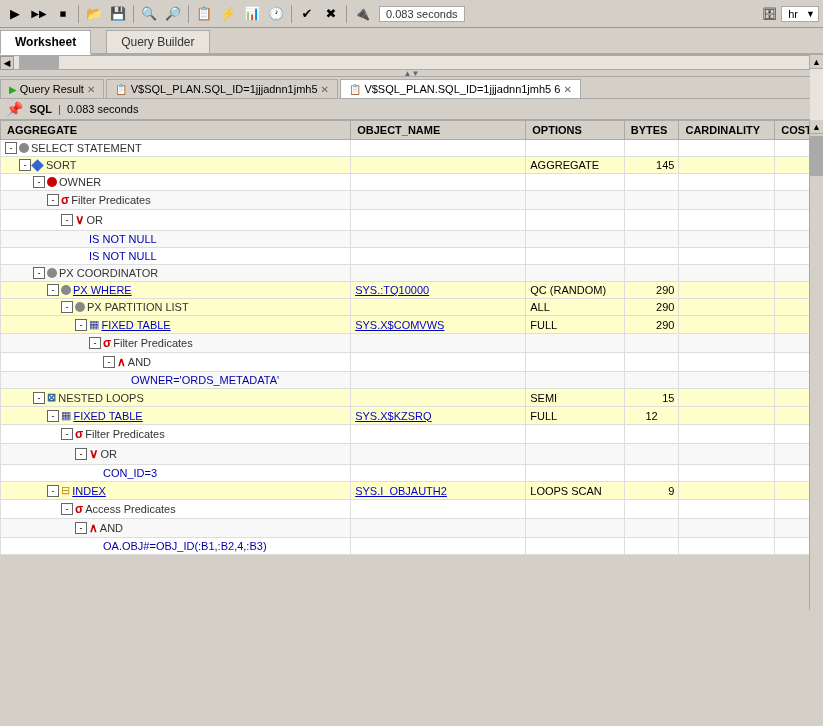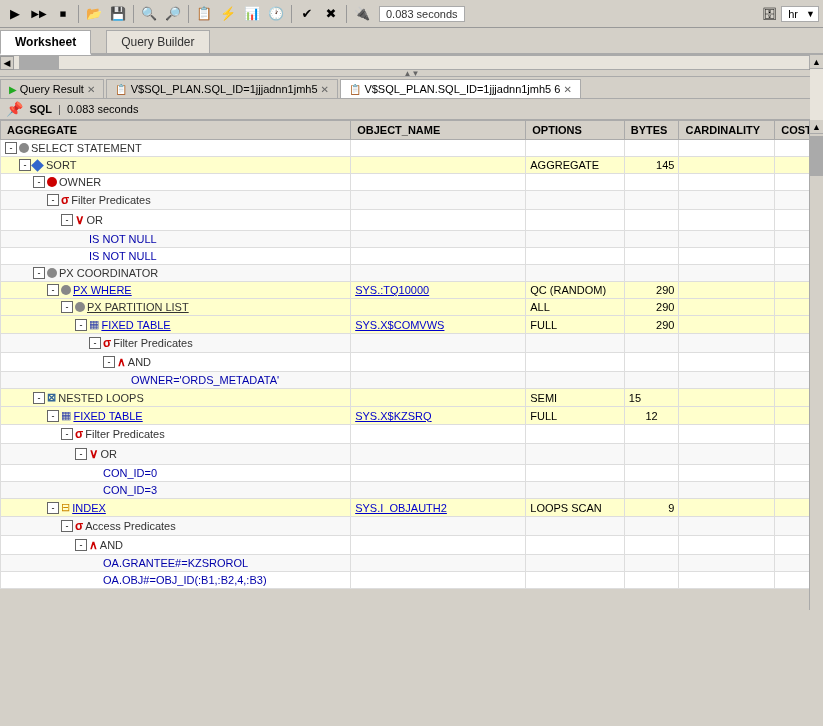--- a/index.html
+++ b/index.html
@@ -434,21 +434,21 @@
             <td style="text-align: right;">290</td>
             <td style="text-align: right;"></td>
             <td style="text-align: right;">2</td>
           </tr>
           <tr class="highlighted">
             <td>
               <div class="op-cell">
                 <span style="display:inline-block;width:56px;"></span>
                 <span class="expand-btn">-</span>
                 <span style="display:inline-block;width:10px;height:10px;background:#888;border-radius:50%;margin-right:2px;"></span>
-                <span style="color:#333;text-decoration:underline;">PX PARTITION LIST</span>
+                <span style="color:#333;">PX PARTITION LIST</span>
               </div>
             </td>
             <td></td>
             <td>ALL</td>
             <td style="text-align: right;">290</td>
             <td style="text-align: right;"></td>
             <td style="text-align: right;">2</td>
           </tr>
           <tr class="highlighted">
             <td>
@@ -513,21 +513,21 @@
             <td>
               <div class="op-cell">
                 <span style="display:inline-block;width:28px;"></span>
                 <span class="expand-btn">-</span>
                 <span style="color:#336699;font-size:11px;font-weight:bold;margin-right:2px;">⊠</span>
                 <span style="color:#333;text-align:right;">NESTED LOOPS</span>
               </div>
             </td>
             <td></td>
             <td>SEMI</td>
-            <td style="text-align: left;">15</td>
+            <td style="text-align: right;">15</td>
             <td style="text-align: right;"></td>
             <td style="text-align: right;">1</td>
           </tr>
           <tr class="highlighted">
             <td>
               <div class="op-cell">
                 <span style="display:inline-block;width:42px;"></span>
                 <span class="expand-btn">-</span>
                 <span style="color:#3344aa;font-size:11px;margin-right:2px;">▦</span>
                 <span style="color:#0000cc;text-decoration:underline;cursor:pointer;">FIXED TABLE</span>
@@ -567,34 +567,20 @@
             <td></td>
             <td style="text-align: right;"></td>
             <td style="text-align: right;"></td>
             <td style="text-align: right;"></td>
           </tr>
           <tr>
             <td>
               <div class="op-cell">
                 <span style="display:inline-block;width:84px;"></span>
                 <span style="display:inline-block;width:14px;"></span>
-                <span style="color:#0000aa;">CON_ID=0</span>
-              </div>
-            </td>
-            <td></td>
-            <td></td>
-            <td style="text-align: right;"></td>
-            <td style="text-align: right;"></td>
-            <td style="text-align: right;"></td>
-          </tr>
-          <tr>
-            <td>
-              <div class="op-cell">
-                <span style="display:inline-block;width:84px;"></span>
-                <span style="display:inline-block;width:14px;"></span>
                 <span style="color:#0000aa;">CON_ID=3</span>
               </div>
             </td>
             <td></td>
             <td></td>
             <td style="text-align: right;"></td>
             <td style="text-align: right;"></td>
             <td style="text-align: right;"></td>
           </tr>
           <tr class="highlighted">
@@ -627,34 +613,20 @@
             <td style="text-align: right;"></td>
             <td style="text-align: right;"></td>
           </tr>
           <tr>
             <td>
               <div class="op-cell">
                 <span style="display:inline-block;width:70px;"></span>
                 <span class="expand-btn">-</span>
                 <span style="color:#cc0000;font-size:12px;font-weight:bold;margin-right:2px;">∧</span>
                 <span style="color:#333;">AND</span>
-              </div>
-            </td>
-            <td></td>
-            <td></td>
-            <td style="text-align: right;"></td>
-            <td style="text-align: right;"></td>
-            <td style="text-align: right;"></td>
-          </tr>
-          <tr>
-            <td>
-              <div class="op-cell">
-                <span style="display:inline-block;width:84px;"></span>
-                <span style="display:inline-block;width:14px;"></span>
-                <span style="color:#0000aa;">OA.GRANTEE#=KZSROROL</span>
               </div>
             </td>
             <td></td>
             <td></td>
             <td style="text-align: right;"></td>
             <td style="text-align: right;"></td>
             <td style="text-align: right;"></td>
           </tr>
           <tr>
             <td>

